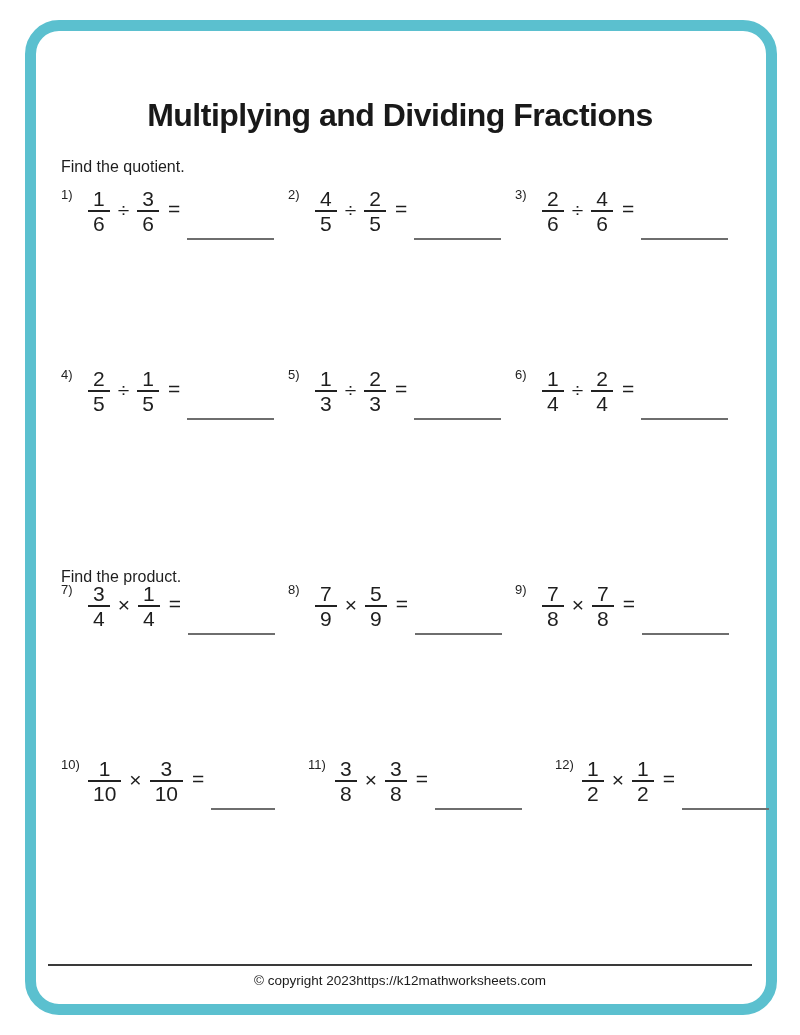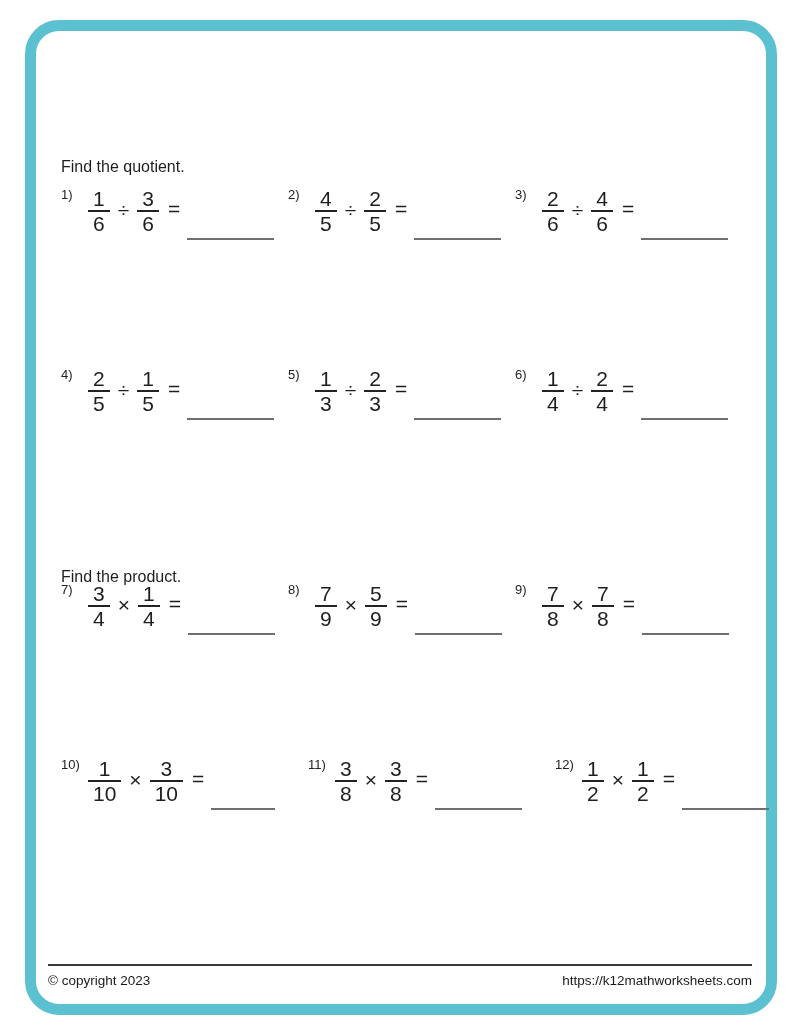--- a/index.html
+++ b/index.html
@@ -94,32 +94,33 @@
     border-bottom: 2px solid #6e6e6e;
   }
   .answer-line.short { width: 64px; }
   .footer {
     position: absolute;
     left: 48px; top: 964px;
     width: 704px;
     border-top: 2px solid #3a3a3a;
     padding-top: 7px;
     display: flex;
-    justify-content: space-between;
+    justify-content: center;
     font-size: 13.5px;
     color: #1b1b1b;
   }
 </style>
 </head>
 <body>
 
 <div class="sheet">
   <div class="frame" style="border-color: rgb(91, 192, 207);"></div>
 
 
+  <div class="title">Multiplying and Dividing Fractions</div>
 
   <div class="instruction instr-quotient">Find the quotient.</div>
 
   <div class="prob-row row-a">
     <div class="problem">
       <span class="pnum">1)</span>
       <span class="frac">
           <span class="fnum">1</span>
           <span class="fden">6</span>
         </span>

